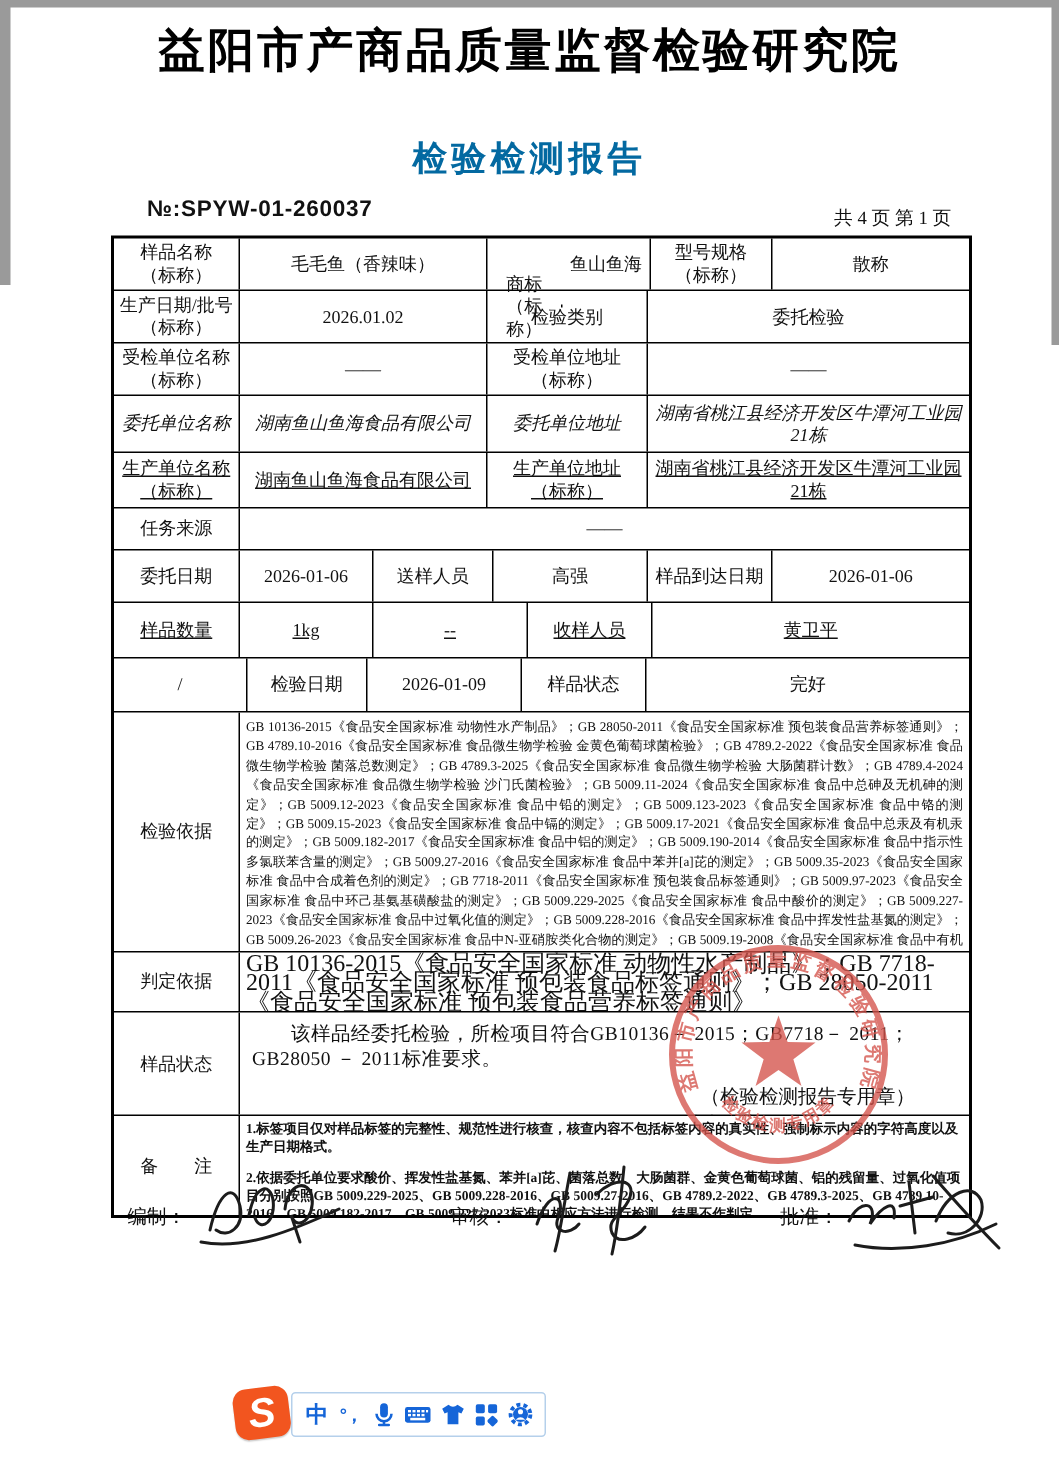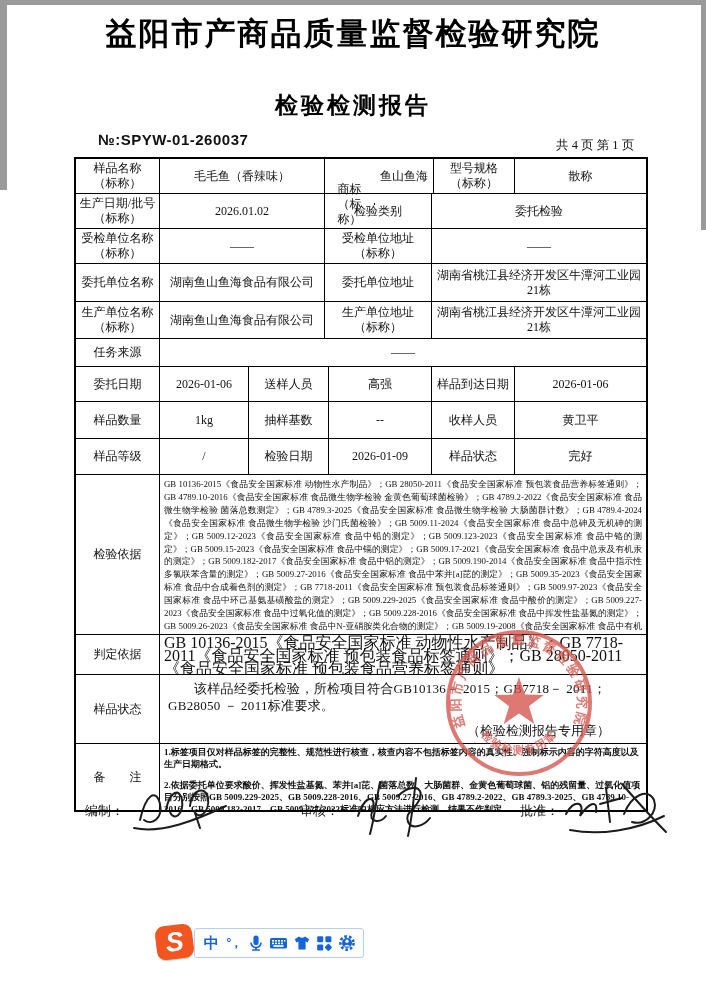--- a/index.html
+++ b/index.html
@@ -18,21 +18,21 @@
   .edge-right { right:0; top:0; width:5px; height:230px; }
 
   .org-title {
     position:absolute; top:13px; left:0; right:0;
     text-align:center; font-family:"Liberation Sans","DejaVu Sans",sans-serif;
     font-weight:700; font-size:31px; letter-spacing:2px; color:#000;
   }
   .report-title {
     position:absolute; top:90px; left:0; right:0;
     text-align:center; font-family:"Liberation Sans","DejaVu Sans",sans-serif;
-    font-weight:700; font-size:23px; letter-spacing:3px; color:#000000;
+    font-weight:700; font-size:23px; letter-spacing:3px; color:#0369a1;
   }
   .report-no {
     position:absolute; left:98px; top:131px;
     font-family:"Liberation Sans","DejaVu Sans",sans-serif;
     font-weight:700; font-size:15px; letter-spacing:0.5px;
   }
   .page-info { position:absolute; left:556px; top:137px; font-size:12.5px; }
 
   .doc-table {
     position:absolute; left:74px; top:157px; width:574px;
@@ -43,21 +43,21 @@
   .c {
     border-right:1px solid #000;
     display:flex; align-items:center; justify-content:center;
     text-align:center; font-size:12px; line-height:1.25;
     white-space:pre-line; padding:1px 2px;
   }
   .r .c:last-child { border-right:none; flex:1; }
   .w1{flex:0 0 84px;} .w2{flex:0 0 165px;} .w3{flex:0 0 50px;margin-top:44px;} .w4{flex:0 0 59px;}
   .w5{flex:0 0 81px;} .wA{flex:0 0 89px;} .wB{flex:0 0 80px;} .wC{flex:0 0 103px;}
   .wD{flex:0 0 83px;} .wE{flex:0 0 107px;text-align:center;}
-  .h35{height:35px;} .h38{height:38px;} .h37{height:37px;} .h28{height:28px;}
+  .h35{height:35px;} .h38{height:38px;font-style:italic;} .h37{height:37px;text-decoration:underline;} .h28{height:28px;}
   .h36{height:36px;} .h160{height:160px;} .h40{height:40px;} .h69{height:69px;} .h66{height:66px;}
 
   .txt {
     display:block; text-align:left; white-space:normal;
     overflow:hidden;
   }
   .basis-txt { font-size:8.8px; line-height:12.9px; padding:3px 4px; text-align:justify; }
   .judge-txt { font-size:16px; line-height:13px; padding:1px 4px; }
   .concl { display:block; white-space:normal; padding:6px 8px; font-size:13px; line-height:1.3; overflow:hidden; }
   .concl-p { text-align:left; text-indent:2em; letter-spacing:0.3px; }
@@ -154,27 +154,25 @@
     <div class="c w1">委托日期</div>
     <div class="c wA">2026-01-06</div>
     <div class="c wB">送样人员</div>
     <div class="c wC">高强</div>
     <div class="c wD">样品到达日期</div>
     <div class="c">2026-01-06</div>
   </div>
   <div class="r h37">
     <div class="c w1">样品数量</div>
     <div class="c wA">1kg</div>
-    <div class="c wB">抽样基数</div>
     <div class="c wC">--</div>
     <div class="c wD">收样人员</div>
     <div class="c">黄卫平</div>
   </div>
   <div class="r h36">
-    <div class="c w1">样品等级</div>
     <div class="c wA">/</div>
     <div class="c wB">检验日期</div>
     <div class="c wC">2026-01-09</div>
     <div class="c wD">样品状态</div>
     <div class="c">完好</div>
   </div>
   <div class="r h160">
     <div class="c w1">检验依据</div>
     <div class="c txt basis-txt">GB 10136-2015《食品安全国家标准 动物性水产制品》；GB 28050-2011《食品安全国家标准 预包装食品营养标签通则》；GB 4789.10-2016《食品安全国家标准 食品微生物学检验 金黄色葡萄球菌检验》；GB 4789.2-2022《食品安全国家标准 食品微生物学检验 菌落总数测定》；GB 4789.3-2025《食品安全国家标准 食品微生物学检验 大肠菌群计数》；GB 4789.4-2024《食品安全国家标准 食品微生物学检验 沙门氏菌检验》；GB 5009.11-2024《食品安全国家标准 食品中总砷及无机砷的测定》；GB 5009.12-2023《食品安全国家标准 食品中铅的测定》；GB 5009.123-2023《食品安全国家标准 食品中铬的测定》；GB 5009.15-2023《食品安全国家标准 食品中镉的测定》；GB 5009.17-2021《食品安全国家标准 食品中总汞及有机汞的测定》；GB 5009.182-2017《食品安全国家标准 食品中铝的测定》；GB 5009.190-2014《食品安全国家标准 食品中指示性多氯联苯含量的测定》；GB 5009.27-2016《食品安全国家标准 食品中苯并[a]芘的测定》；GB 5009.35-2023《食品安全国家标准 食品中合成着色剂的测定》；GB 7718-2011《食品安全国家标准 预包装食品标签通则》；GB 5009.97-2023《食品安全国家标准 食品中环己基氨基磺酸盐的测定》；GB 5009.229-2025《食品安全国家标准 食品中酸价的测定》；GB 5009.227-2023《食品安全国家标准 食品中过氧化值的测定》；GB 5009.228-2016《食品安全国家标准 食品中挥发性盐基氮的测定》；GB 5009.26-2023《食品安全国家标准 食品中N-亚硝胺类化合物的测定》；GB 5009.19-2008《食品安全国家标准 食品中有机氯农药多组分残留量的测定》；GB 5009.28-2016《食品安全国家标准 食品中苯甲酸、山梨酸和糖精钠的测定》</div>
   </div>

